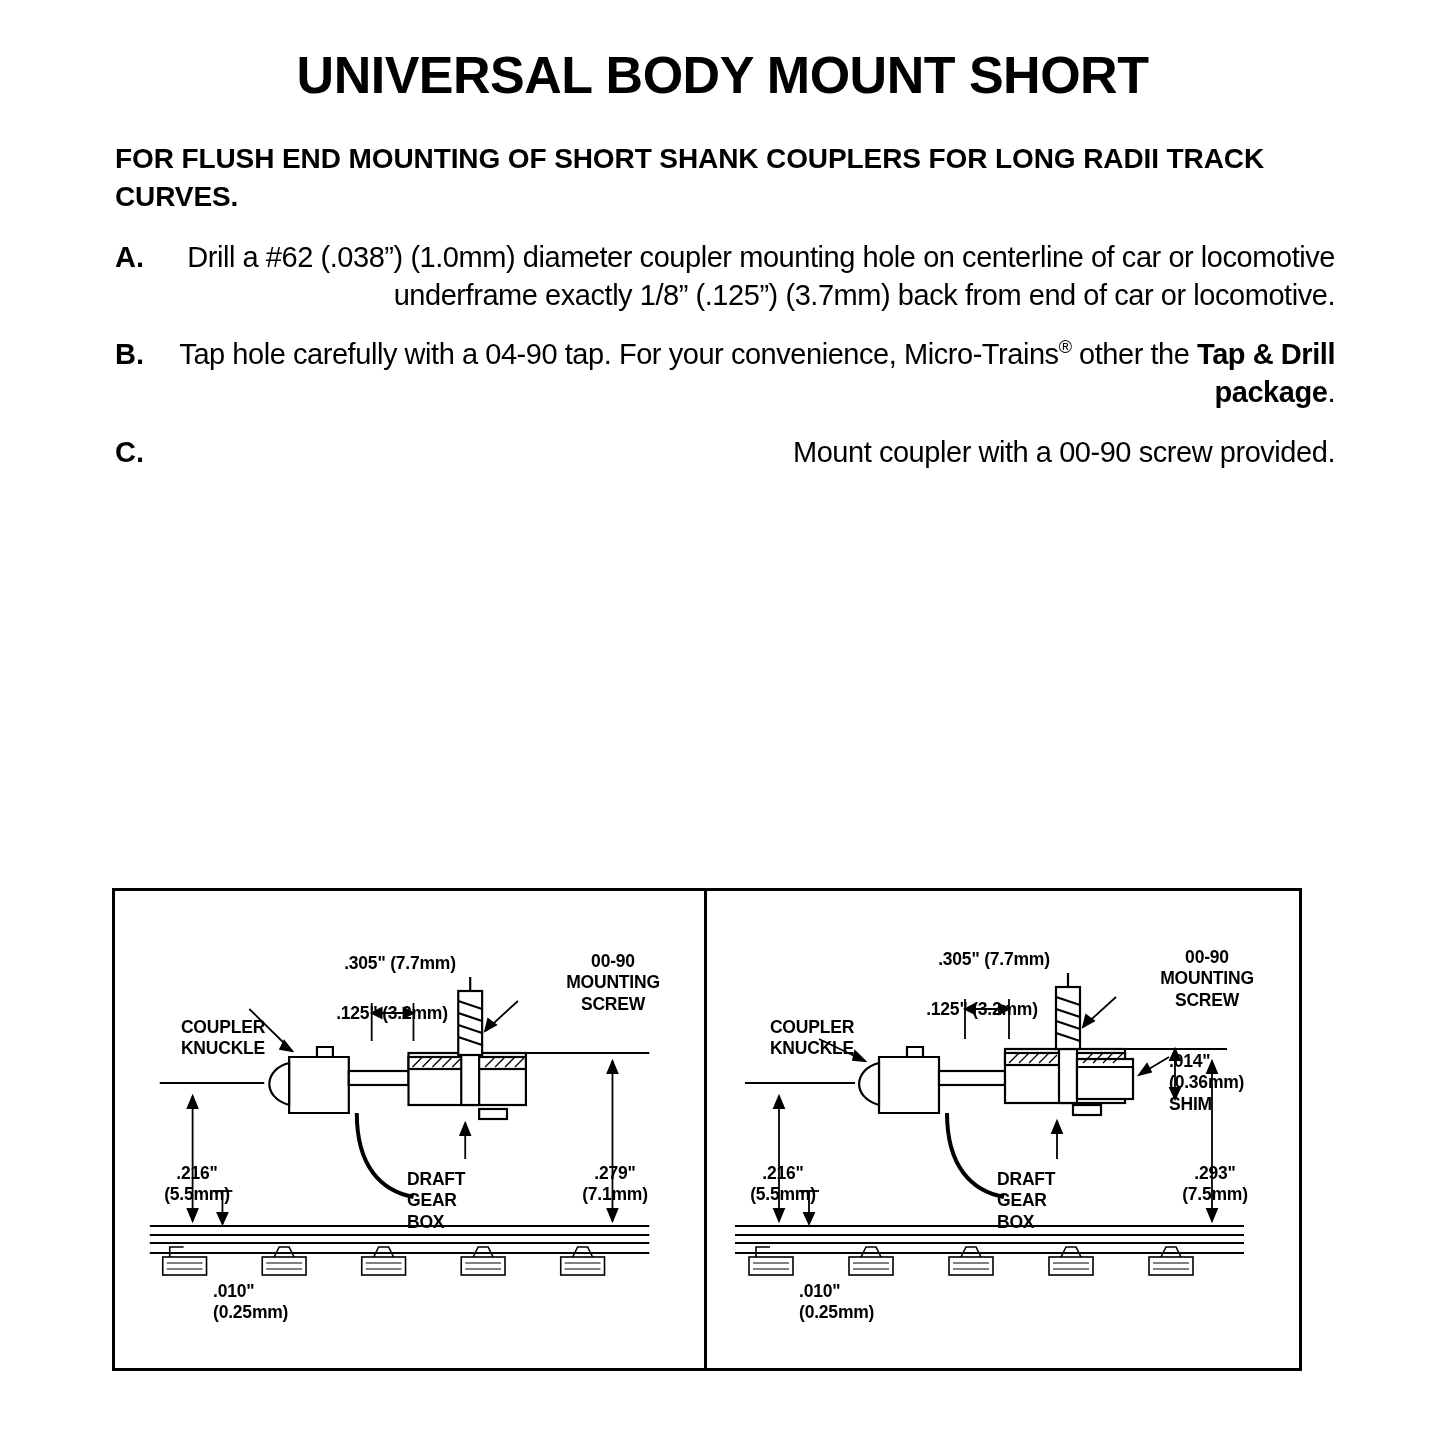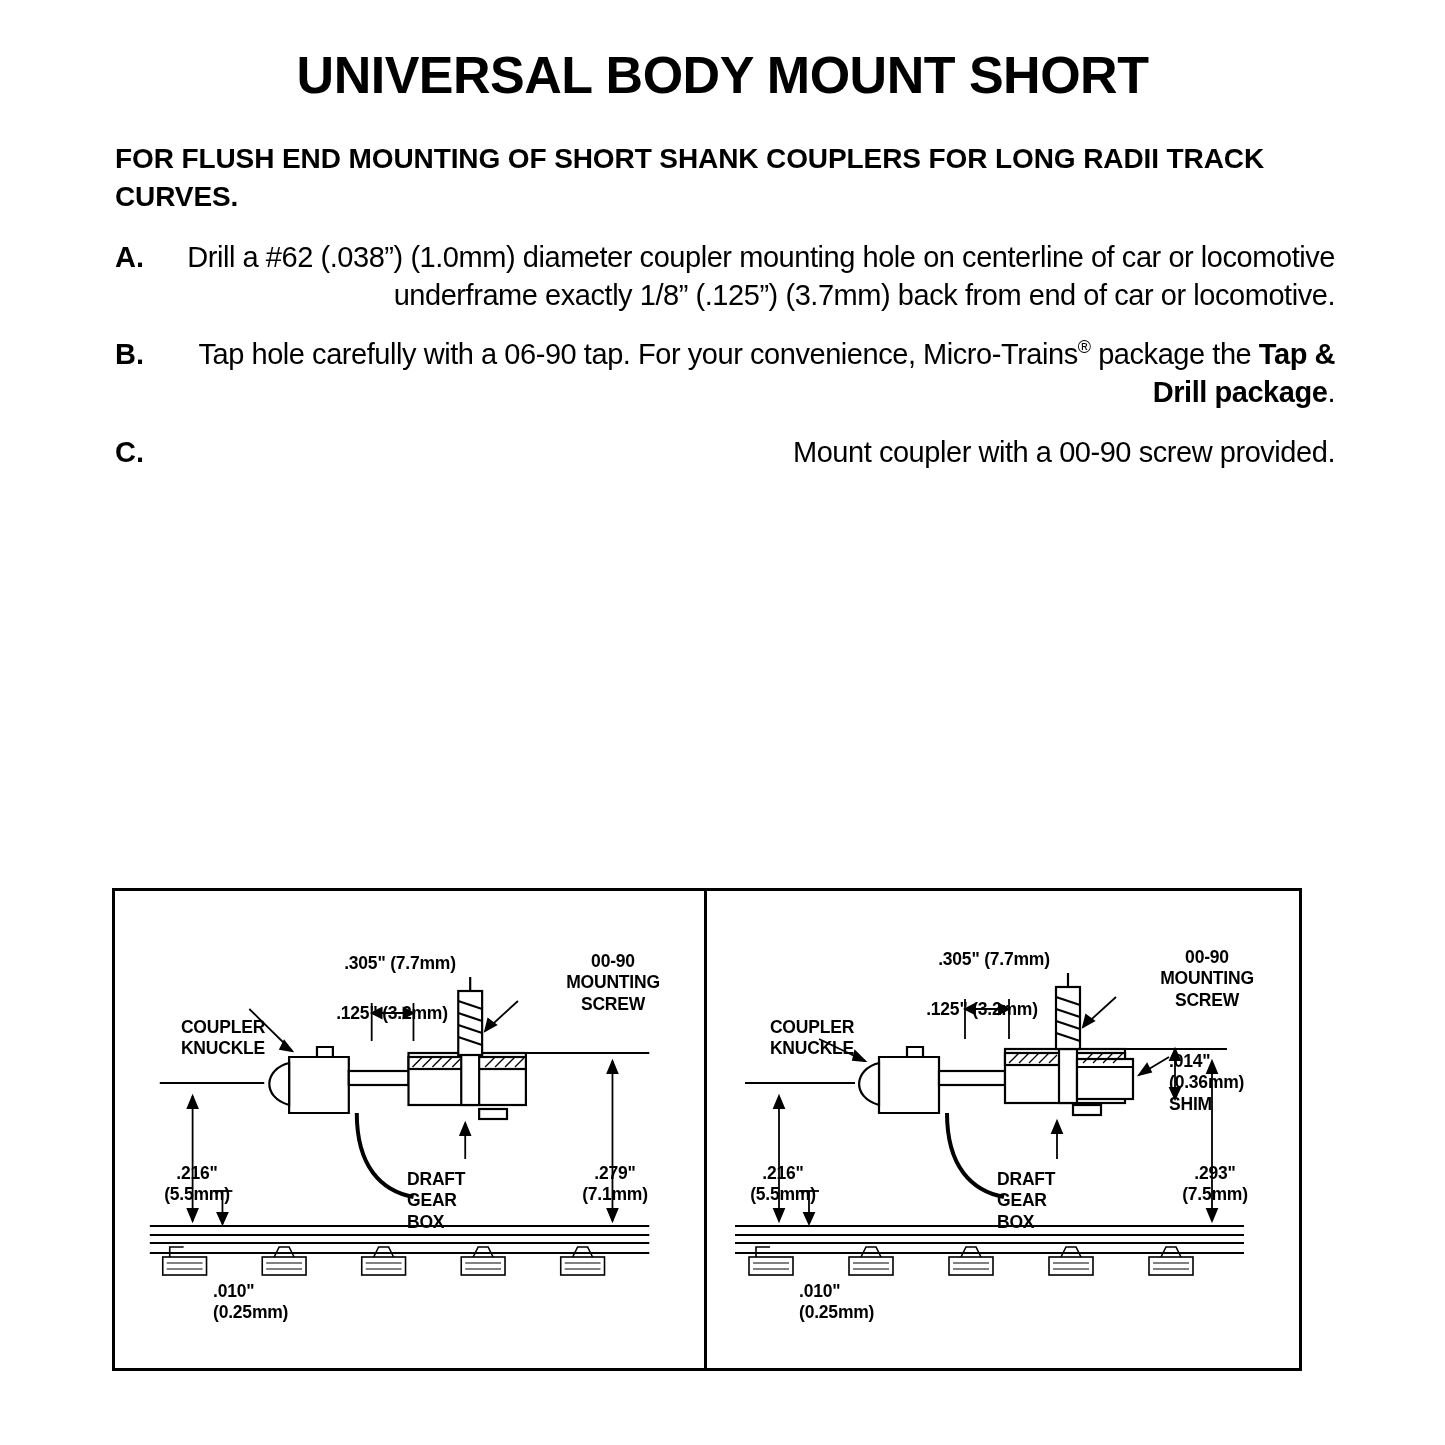--- a/index.html
+++ b/index.html
@@ -121,21 +121,21 @@
 
   <div class="steps">
 
     <div class="step">
       <div class="step-letter">A.</div>
       <div class="step-text">Drill a #62 (.038”) (1.0mm) diameter coupler mounting hole on centerline of car or locomotive underframe exactly 1/8” (.125”) (3.7mm) back from end of car or locomotive.</div>
     </div>
 
     <div class="step">
       <div class="step-letter">B.</div>
-      <div class="step-text"><span>Tap hole carefully with a 06-90 tap. For your convenience, Micro-Trains</span><sup class="reg">®</sup><span> package the </span><b>Tap &amp; Drill package</b><span>.</span></div>
+      <div class="step-text"><span>Tap hole carefully with a 04-90 tap. For your convenience, Micro-Trains</span><sup class="reg">®</sup><span> other the </span><b>Tap &amp; Drill package</b><span>.</span></div>
     </div>
 
     <div class="step">
       <div class="step-letter">C.</div>
       <div class="step-text">Mount coupler with a 00-90 screw provided.</div>
     </div>
 
   </div>
 
   <div class="figure">

